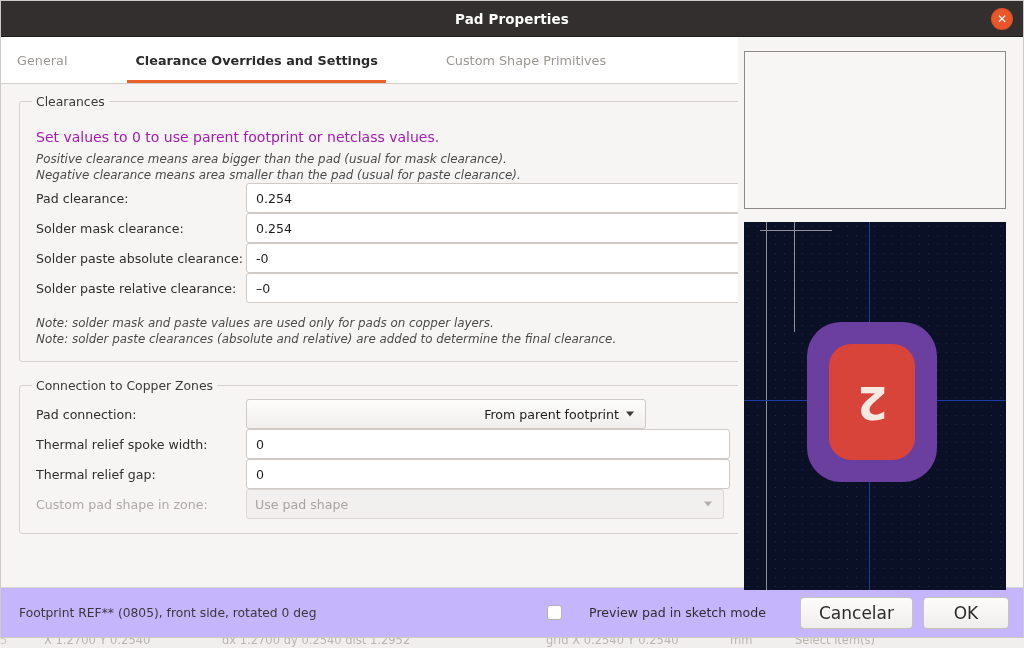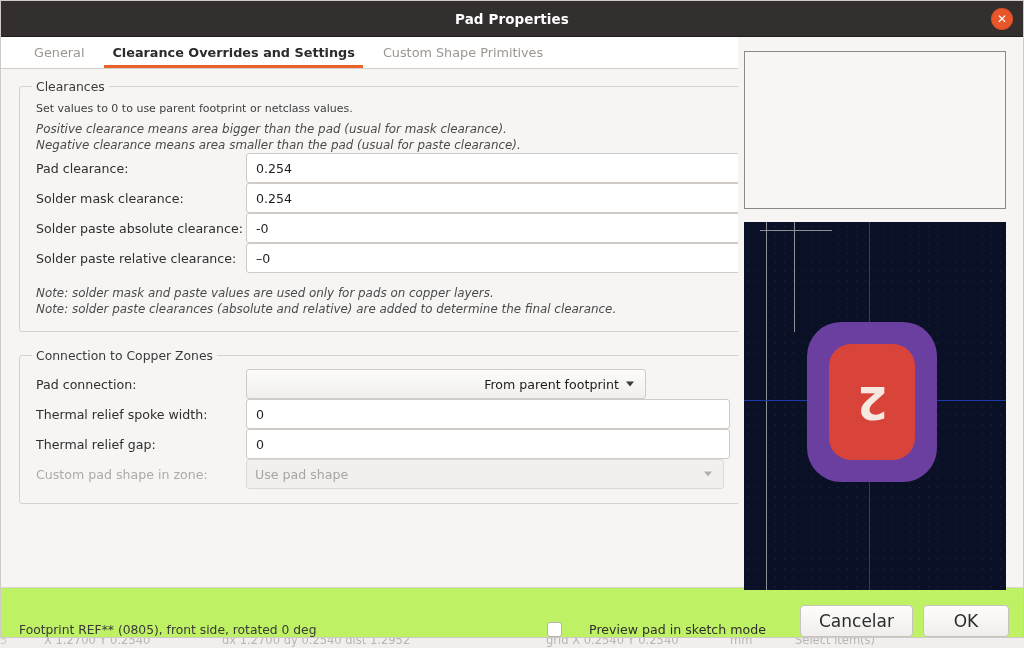--- a/index.html
+++ b/index.html
@@ -50,23 +50,23 @@
   }
 
   .body-area { flex: 1; display: flex; min-height: 0; position: relative; }
 
   
   .left-col {
     width: 737px; flex: none; display: flex; flex-direction: column;
     background: #f6f5f4; min-height: 0;
   }
   .tabstrip {
-    height: 32px; flex: none; background: #ffffff;
+    height: 47px; flex: none; background: #ffffff;
     border-bottom: 1px solid #d3cec9;
-    display: flex; align-items: stretch; padding-left: 19px;
+    display: flex; align-items: stretch; padding-left: 2px; gap: 40px;
   }
   .tab {
     display: flex; align-items: center; padding: 0 14px;
     font-size: 12.8px; color: #9b9691; cursor: pointer; position: relative;
     white-space: nowrap;
   }
   .tab.active { color: #2b2b2b; font-weight: bold; }
   .tab.active::after {
     content: ""; position: absolute; left: 6px; right: 6px; bottom: 0;
     height: 3px; background: #e8622a;
@@ -76,21 +76,21 @@
     flex: 1; background: #f6f5f4; padding: 10px 10px 0 18px; min-height: 0;
     overflow: hidden;
   }
 
   fieldset {
     border: 1px solid #d6d1cc; border-radius: 3px;
     padding: 6px 12px 14px 12px; margin-bottom: 16px; background: #f6f5f4;
   }
   legend { font-size: 12.4px; color: #3a3a3a; padding: 0 4px; }
 
-  .hint { font-size: 11px; color: #404040; margin: 2px 0 6px 4px; }
+  .hint { font-size: 14px; color: #a21caf; margin: 14px 0 6px 4px; }
   .note { font-size: 11.9px; color: #4a4a4a; font-style: italic; line-height: 1.35; margin-left: 4px; }
   .notes-bottom { margin-top: 12px; }
 
   .row { display: flex; align-items: center; margin-top: 0; }
   .row .lbl {
     font-size: 12.6px; color: #2f2f2f; width: 214px; flex: none; padding-left: 4px;
   }
   .row .lbl.disabled { color: #aeaaa5; }
 
   .txtfield {
@@ -145,23 +145,23 @@
     display: flex; align-items: center; justify-content: center;
   }
   .pad-num {
     color: #f5e9e2; font-size: 44px; font-weight: bold;
     transform: rotate(180deg); line-height: 1;
     font-family: "DejaVu Sans", "Liberation Sans", sans-serif;
   }
 
   
   .bottombar {
-    height: 50px; flex: none; background: #bef264;
+    height: 50px; flex: none; background: #c4b5fd;
     border-top: 1px solid #dad5d0;
-    display: flex; align-items: flex-end; padding: 0 14px 0 18px;
+    display: flex; align-items: center; padding: 0 14px 0 18px;
   }
   .fp-status { font-size: 12.3px; color: #3a3a3a; }
   .spacer { flex: 1; }
   .chk-wrap { display: flex; align-items: center; gap: 27px; margin-right: 24px; cursor: pointer; }
   .chk {
     width: 15px; height: 15px; border: 1px solid #b8b3ae; border-radius: 3px; background: #fff;
   }
   .chk-label { font-size: 12.6px; color: #2f2f2f; }
   .btn {
     min-width: 86px; height: 32px; padding: 0 18px; margin-left: 10px;

